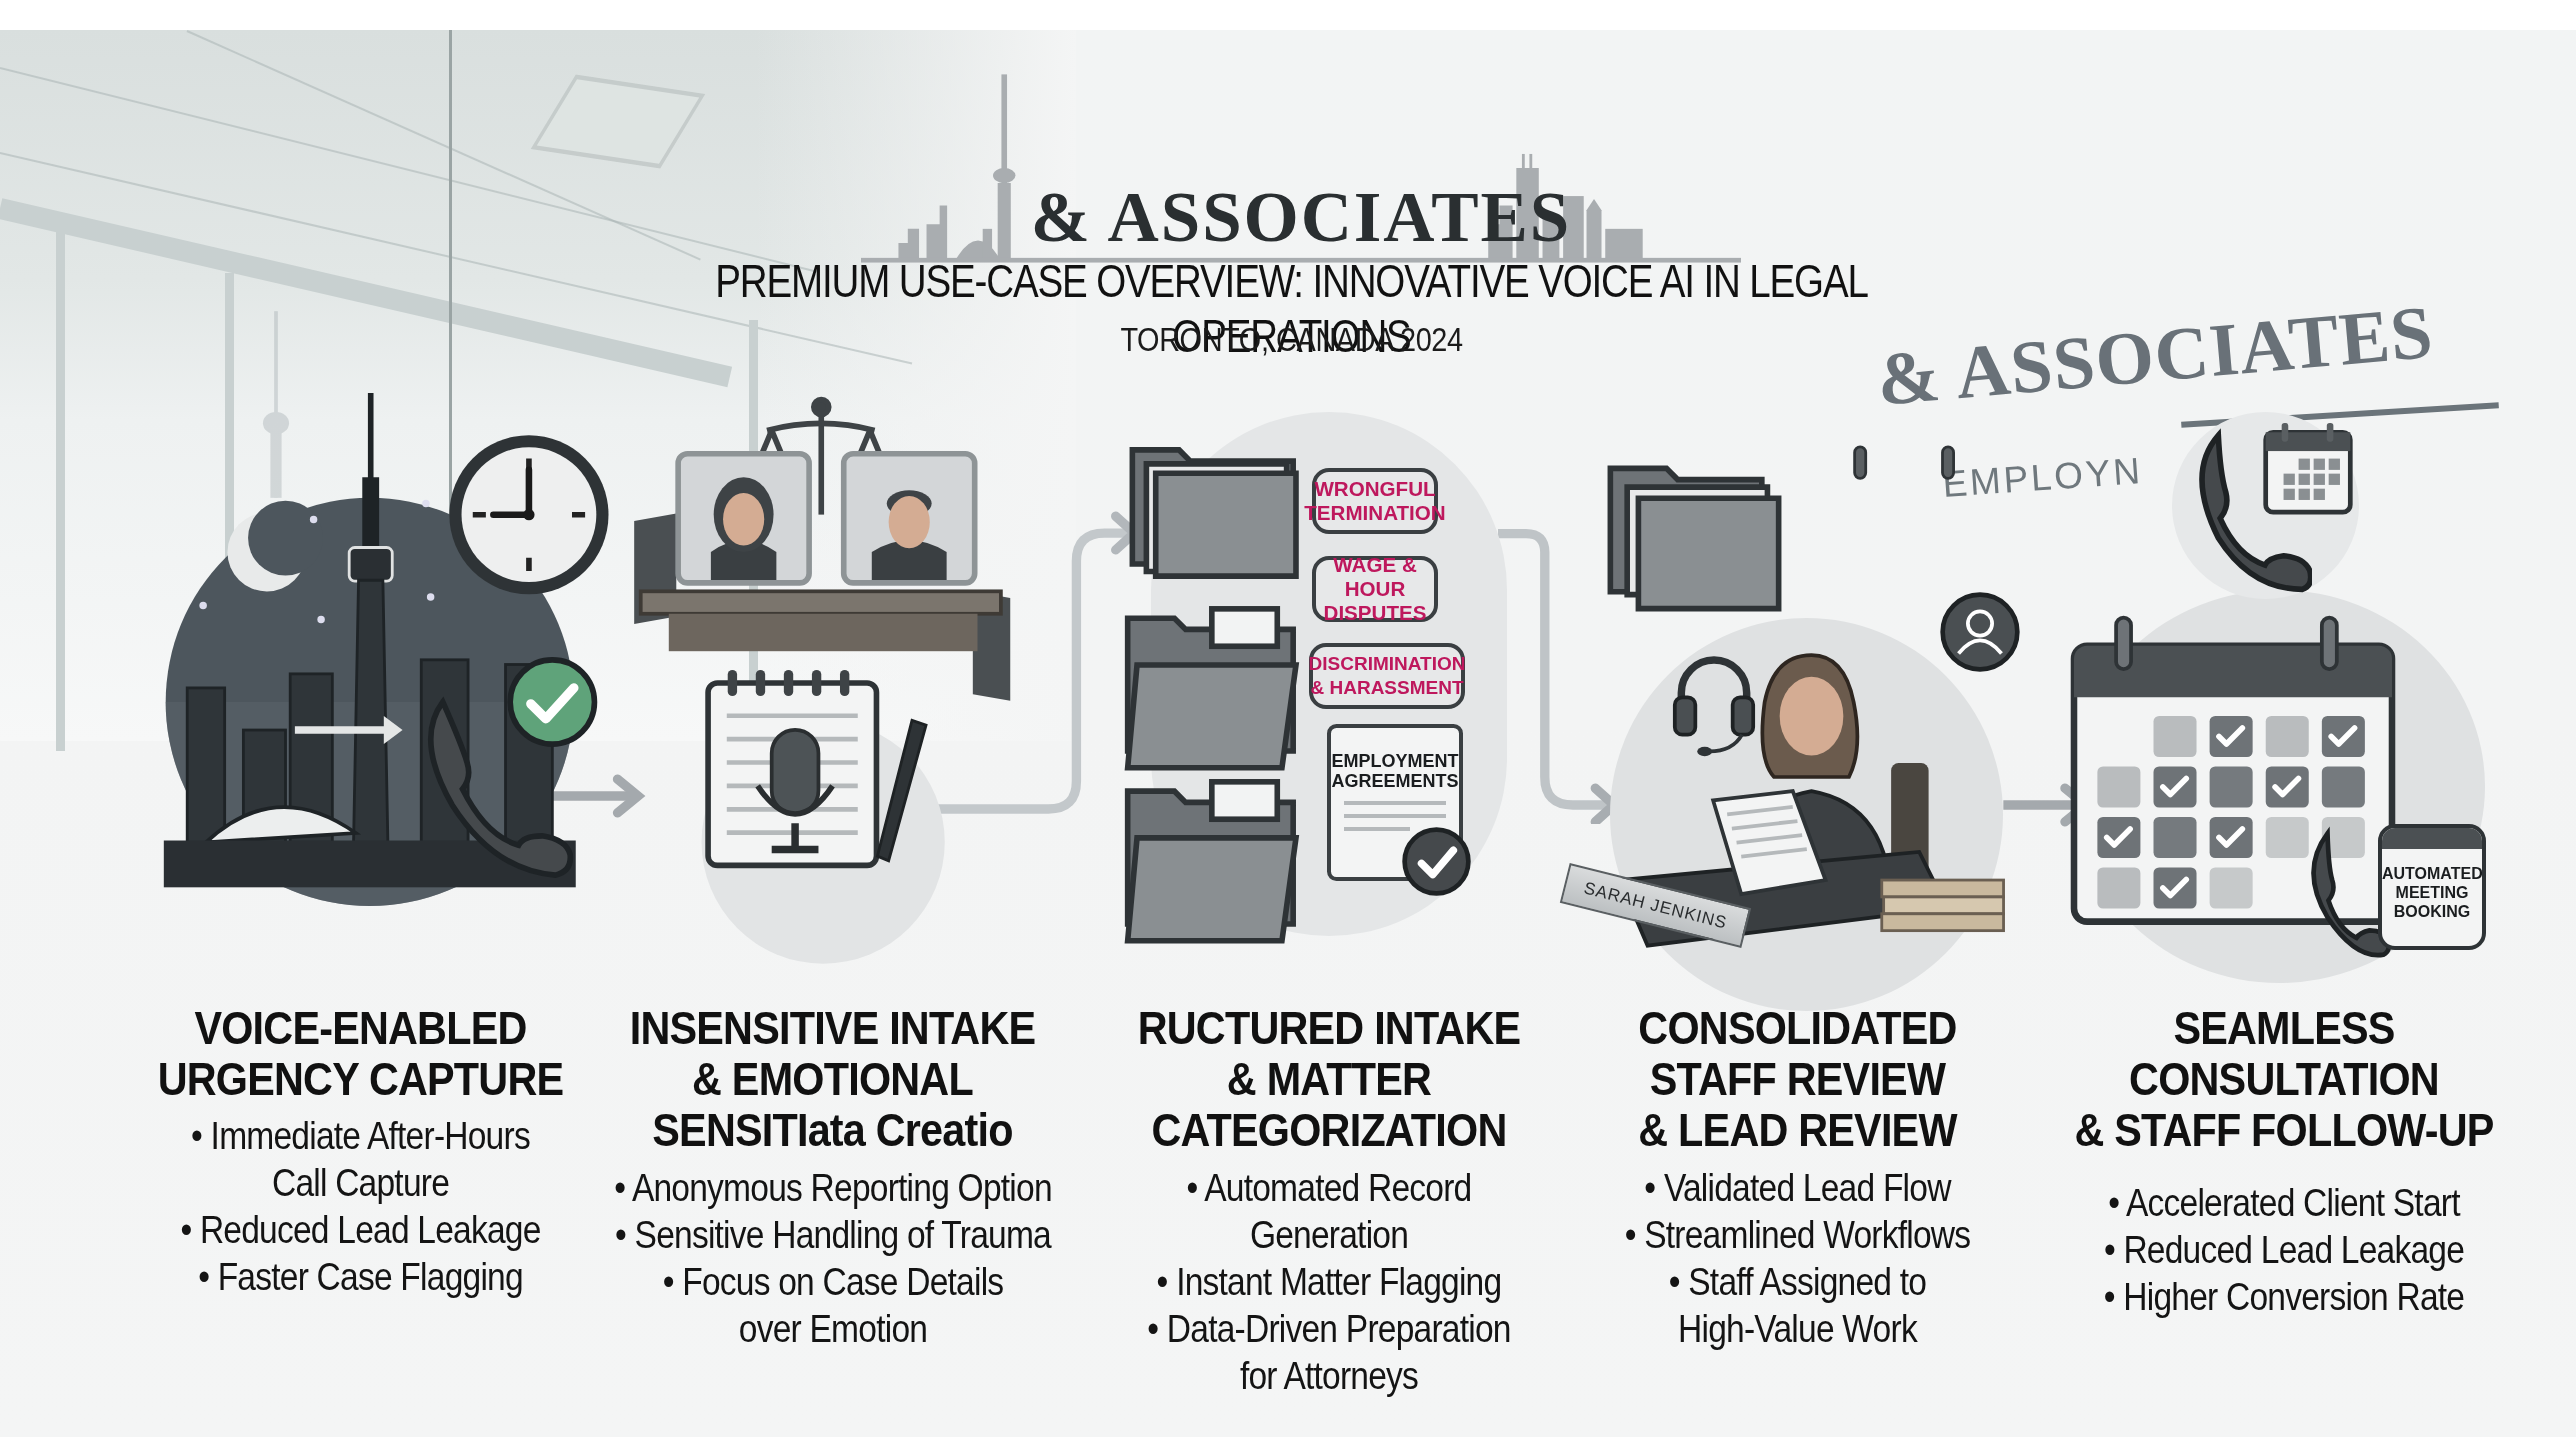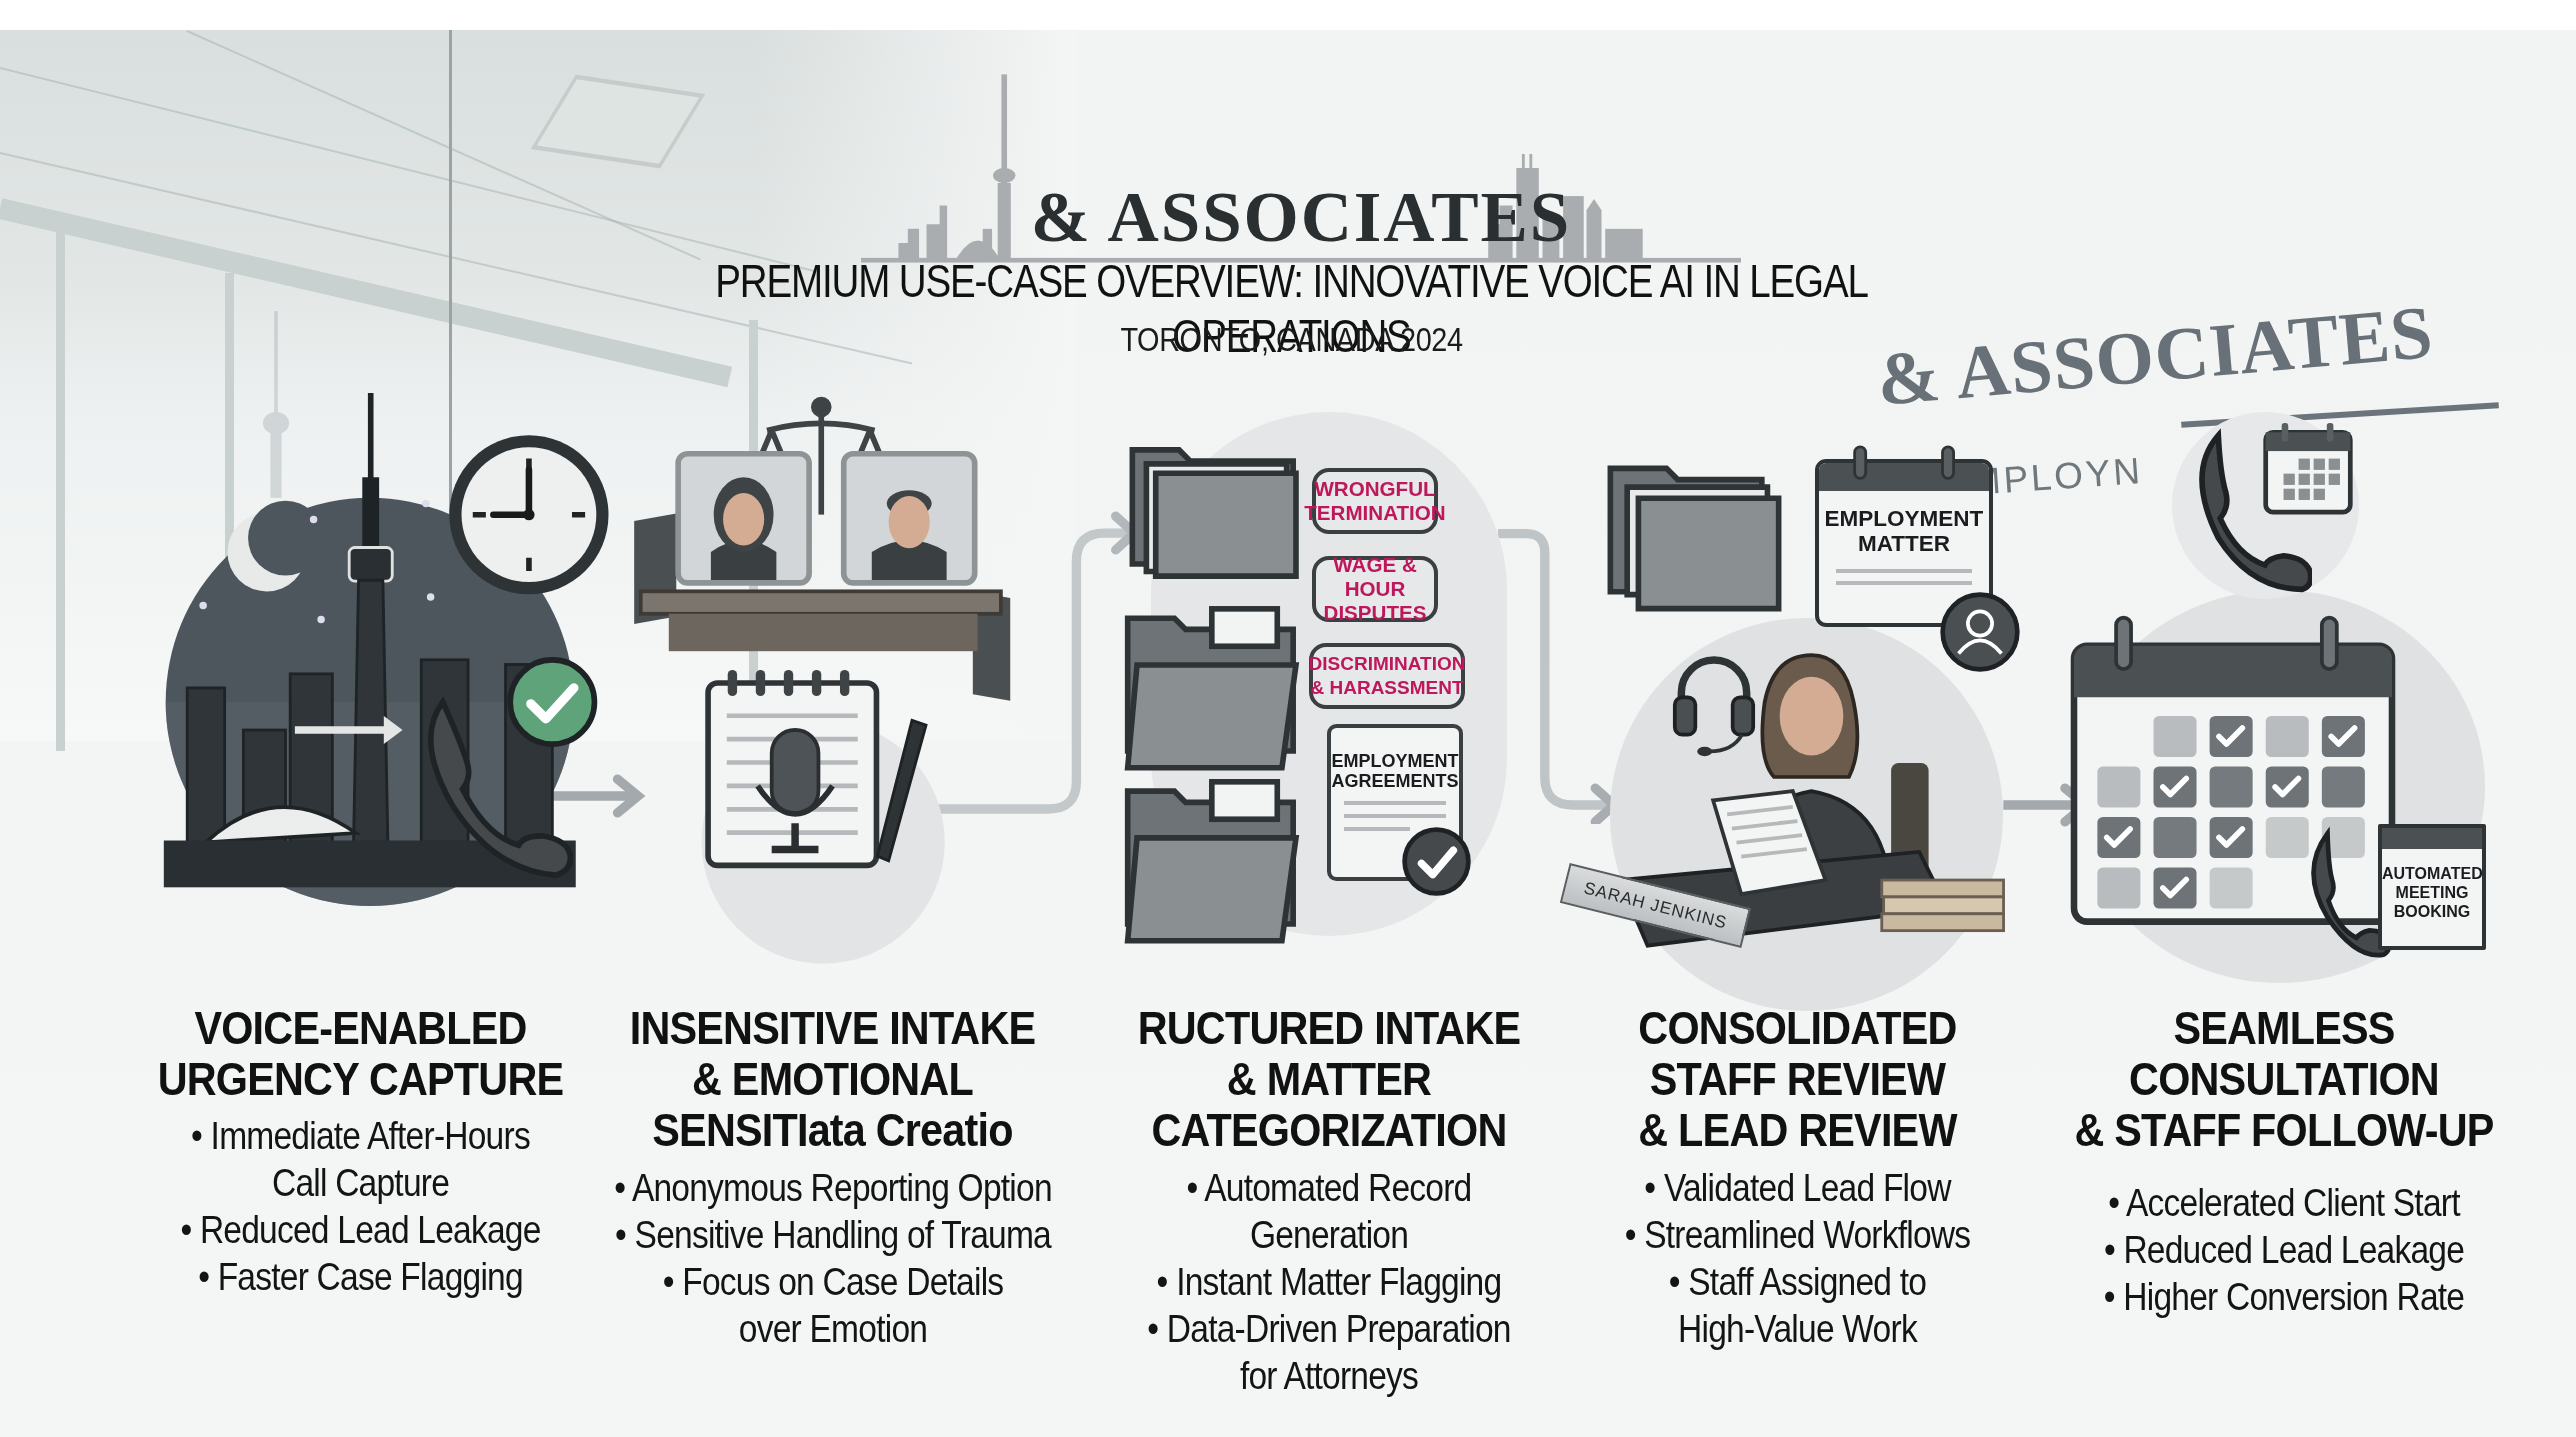--- a/index.html
+++ b/index.html
@@ -344,26 +344,20 @@
 
 <div class="col" style="left:1573px;width:449px;">
   <div class="disc" style="left:37px;top:618px;width:393px;height:393px;"></div>
   <svg class="illus" style="left:28px;top:459px;width:187px;height:159px;" viewBox="0 0 200 170">
     <g stroke="#2e3336" stroke-width="6">
       <path d="M10 10 h60 l12 12 h90 v120 h-162 Z" fill="#6e7377"></path>
       <path d="M28 30 h150 v115 h-150 Z" fill="#e8e9ea"></path>
       <path d="M40 42 h150 v118 h-150 Z" fill="#8a8f92"></path>
     </g>
   </svg>
-  <div style="position:absolute;left:242px;top:459px;width:178px;height:168px;background:#f3f4f4;border:4.7px solid #2e3336;border-radius:11.2px;overflow:hidden;">
-    <div style="height:28px;background:#4b5053;"></div>
-    <div class="doc-label" style="margin-top:15px;font-size:22.5px;line-height:25px;">EMPLOYMENT MATTER</div>
-    <div style="margin:13px 17px 0;height:3.7px;background:#b5b9bb;"></div>
-    <div style="margin:8.4px 17px 0;height:3.7px;background:#b5b9bb;"></div>
-  </div>
   <svg class="illus" style="left:267px;top:445px;width:131px;height:37px;" viewBox="0 0 140 40">
     <rect x="15" y="2" width="12" height="34" rx="6" fill="#5a5f62" stroke="#2e3336" stroke-width="3"></rect>
     <rect x="110" y="2" width="12" height="34" rx="6" fill="#5a5f62" stroke="#2e3336" stroke-width="3"></rect>
   </svg>
   <svg class="illus" style="left:365px;top:590px;width:84px;height:84px;" viewBox="0 0 90 90">
     <circle cx="45" cy="45" r="40" fill="#4a4f52" stroke="#1e2224" stroke-width="5"></circle>
     <circle cx="45" cy="36" r="13" fill="none" stroke="#fff" stroke-width="4"></circle>
     <path d="M22 68 q23 -28 46 0" stroke="#fff" stroke-width="4" fill="none"></path>
   </svg>
   <svg class="illus" style="left:94px;top:646px;width:94px;height:112px;" viewBox="0 0 100 120">
@@ -465,21 +459,21 @@
       <path d="M100 186 l8 8 l17 -17"></path>
         <path d="M220 186 l8 8 l17 -17"></path>
       <path d="M40 240 l8 8 l17 -17"></path>
         <path d="M160 240 l8 8 l17 -17"></path>
       <path d="M100 294 l8 8 l17 -17"></path>
     </g>
   </svg>
   <svg class="illus" style="left:285px;top:824px;width:84px;height:140px;" viewBox="0 0 90 150">
     <path d="M22 10 q-30 40 0 90 q30 45 60 40 q8 -4 5 -16 q-5 -10 -20 -10 q-10 2 -14 8 q-20 -10 -30 -40 q8 -10 4 -22 q-4 -14 -5 -50 Z" fill="#45494c" stroke="#1e2224" stroke-width="5"></path>
   </svg>
-  <div style="position:absolute;left:356px;top:824px;width:108px;height:126px;background:#f3f4f4;border:4.7px solid #2e3336;border-radius:2px;overflow:hidden;">
+  <div style="position:absolute;left:356px;top:824px;width:108px;height:126px;background:#f3f4f4;border:4.7px solid #2e3336;border-radius:17px;overflow:hidden;">
     <div style="height:20.6px;background:#4b5053;"></div>
     <div class="doc-label" style="margin-top:15px;font-size:16px;line-height:19px;">AUTOMATED MEETING BOOKING</div>
   </div>
   <div class="col-title" style="left:0;width:524px;top:1002px;">
     <span class="bullet">SEAMLESS</span>
     <span class="bullet">CONSULTATION</span>
     <span class="bullet">&amp; STAFF FOLLOW-UP</span>
   </div>
   <div class="col-bullets" style="left:0;width:524px;top:1179px;">
     <span class="bullet">• Accelerated Client Start</span>

